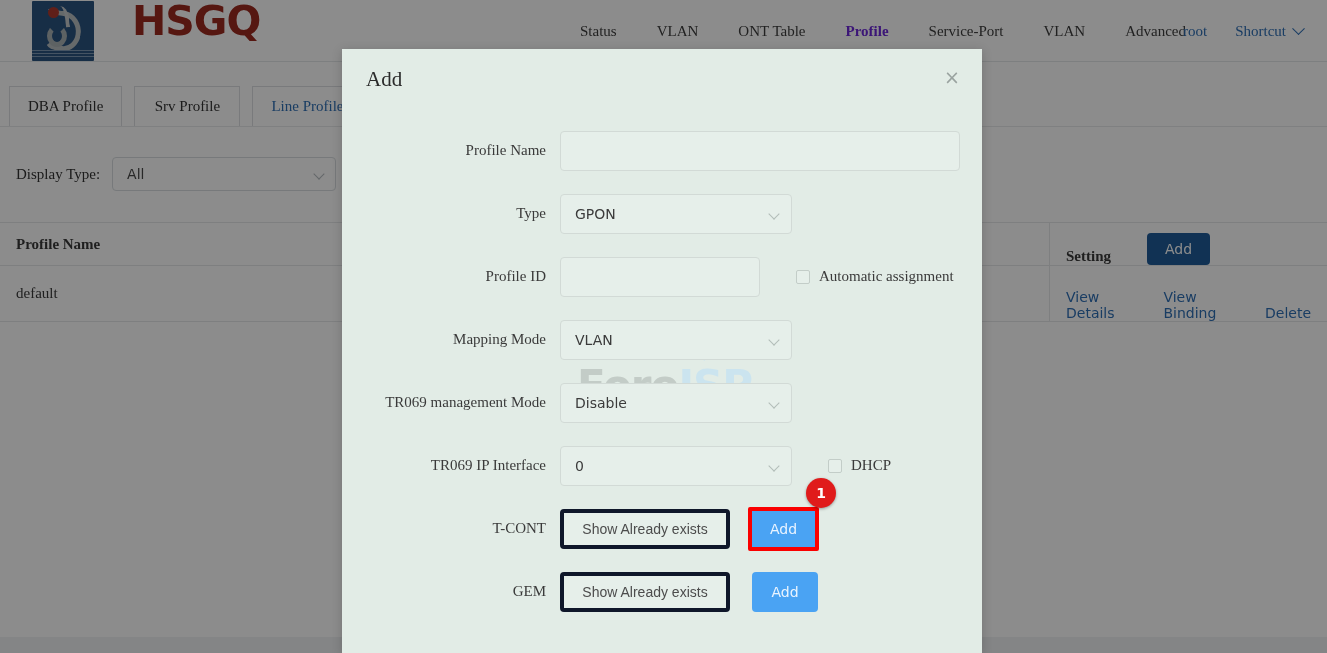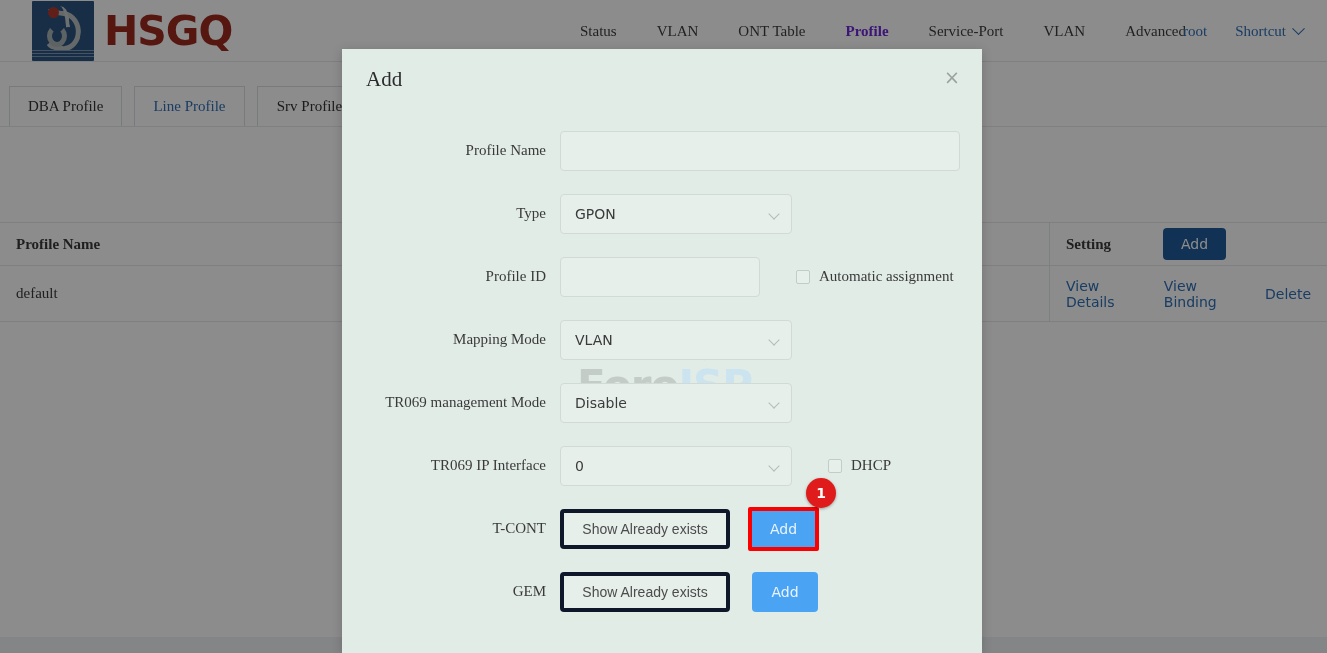--- a/index.html
+++ b/index.html
@@ -33,21 +33,22 @@
     height: 62px;
     background: #ffffff;
     border-bottom: 1px solid #e4e7ea;
     display: flex;
     align-items: center;
   }
   .logo-wrap {
     position: absolute;
     left: 32px; top: 1px;
     display: flex;
-    align-items: center;
+    align-items: flex-start;
+    gap: 28px;
   }
   .logo-mark {
     width: 62px; height: 60px;
     background: #2b5480;
     position: relative;
     overflow: hidden;
     border-radius: 1px;
   }
   .logo-mark .swirl-outer {
     position: absolute;
@@ -237,21 +238,21 @@
     color: #3a3a3a;
     height: 100%;
     display: flex;
     align-items: center;
     border-right: 1px solid #e6e8ea;
   }
   .thead .cell { font-weight: bold; color: #3a3a3a; }
   .c1 { width: 350px; }
   .c2 { width: 350px; }
   .c3 { width: 350px; }
-  .c4 { flex: 1; border-right: none; gap: 32px; }
+  .c4 { flex: 1; border-right: none; gap: 16px; align-items: flex-end; }
   .btn-add-table {
     margin-left: 20px;
     background: #1f5c99;
     color: #fff;
     border: none;
     border-radius: 4px;
     height: 32px;
     padding: 0 18px;
     font-family: "DejaVu Sans", sans-serif;
     font-size: 14px;
@@ -497,24 +498,31 @@
 
       <div class="nav-right">
         <div class="nav-user">root</div>
         <div class="nav-shortcut">Shortcut</div>
         <span class="chev"></span>
       </div>
     </div>
 
     <div class="tabbar">
       <div class="tab">DBA Profile</div>
+      <div class="tab">Srv Profile</div>
       <div class="tab active">Line Profile</div>
-      <div class="tab">Srv Profile</div>
     </div>
 
+    <div class="filterbar">
+      <div class="filter-label">Display Type:</div>
+      <div class="select-box">
+        <span>All</span>
+        <span class="arrow"></span>
+      </div>
+    </div>
 
     <div class="table">
       <div class="thead">
         <div class="cell c1">Profile Name</div>
         <div class="cell c2"></div>
         <div class="cell c3"></div>
         <div class="cell c4">
           <span>Setting</span>
           <button class="btn-add-table">Add</button>
         </div>

